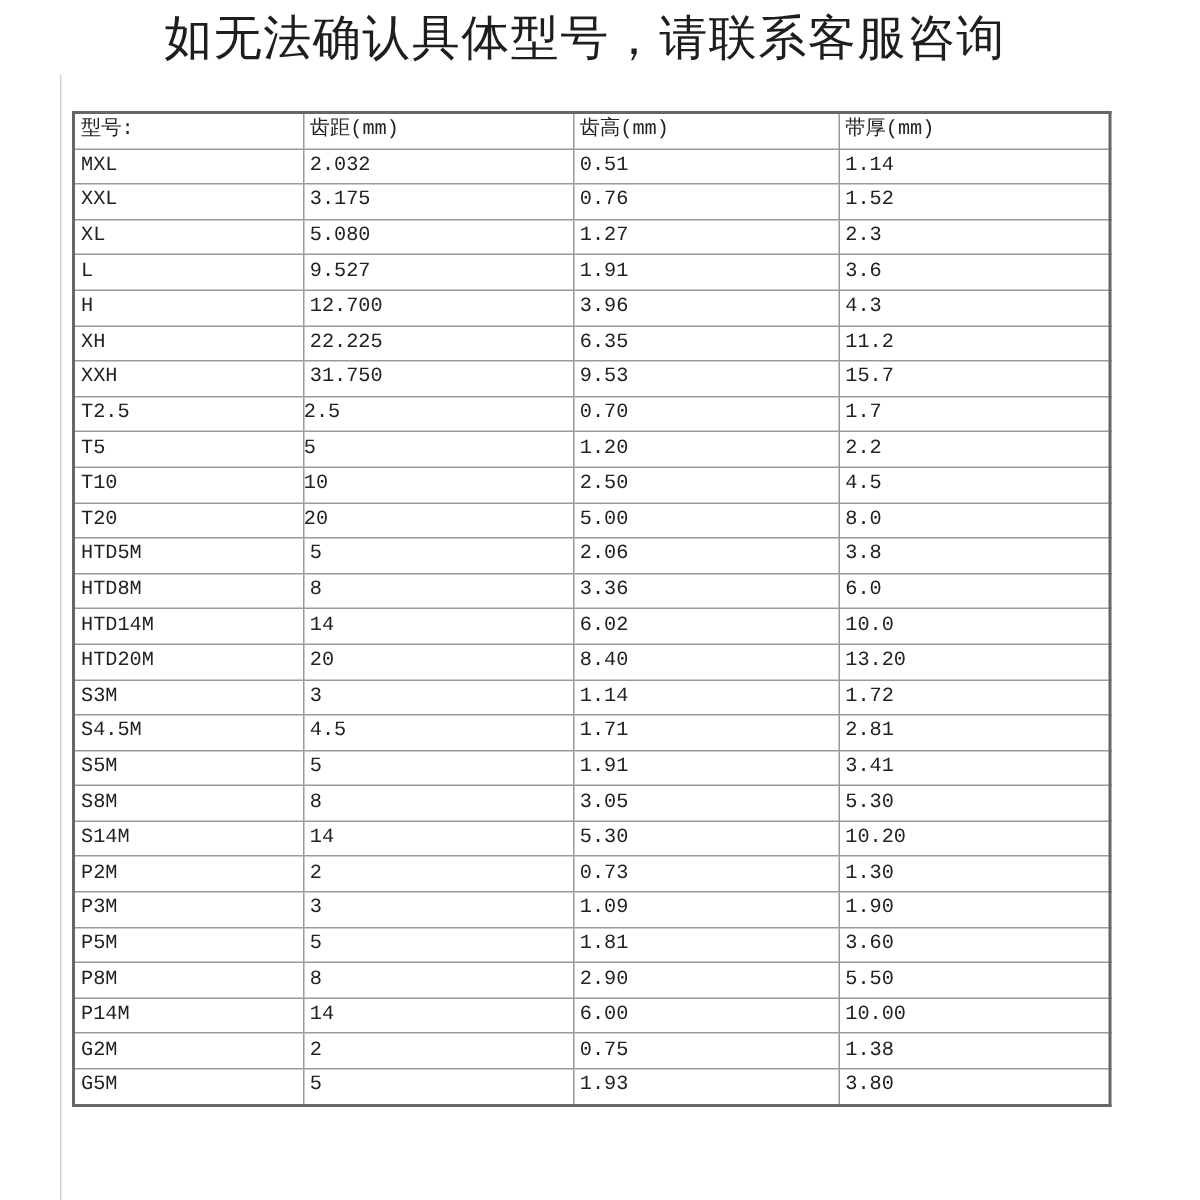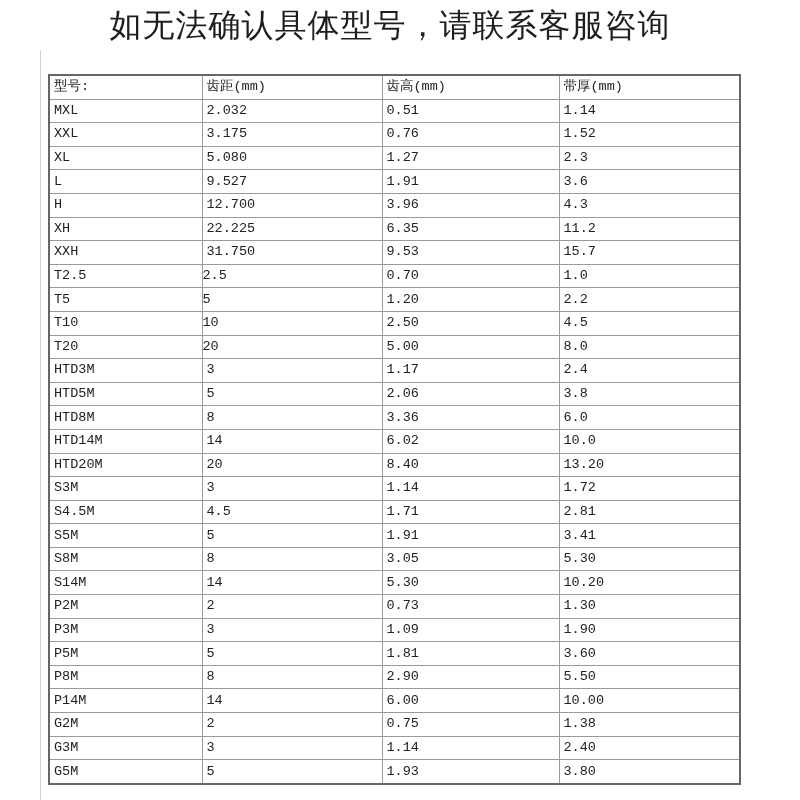--- a/index.html
+++ b/index.html
@@ -136,47 +136,41 @@
       <tr>
         <td>XXH</td>
         <td>31.750</td>
         <td>9.53</td>
         <td>15.7</td>
       </tr>
       <tr>
         <td>T2.5</td>
         <td class="flush">2.5</td>
         <td>0.70</td>
-        <td>1.0</td>
+        <td>1.7</td>
       </tr>
       <tr>
         <td>T5</td>
         <td class="flush">5</td>
         <td>1.20</td>
         <td>2.2</td>
       </tr>
       <tr>
         <td>T10</td>
         <td class="flush">10</td>
         <td>2.50</td>
         <td>4.5</td>
       </tr>
       <tr>
         <td>T20</td>
         <td class="flush">20</td>
         <td>5.00</td>
         <td>8.0</td>
       </tr>
       <tr>
-        <td>HTD3M</td>
-        <td>3</td>
-        <td>1.17</td>
-        <td>2.4</td>
-      </tr>
-      <tr>
         <td>HTD5M</td>
         <td>5</td>
         <td>2.06</td>
         <td>3.8</td>
       </tr>
       <tr>
         <td>HTD8M</td>
         <td>8</td>
         <td>3.36</td>
         <td>6.0</td>
@@ -253,25 +247,19 @@
         <td>6.00</td>
         <td>10.00</td>
       </tr>
       <tr>
         <td>G2M</td>
         <td>2</td>
         <td>0.75</td>
         <td>1.38</td>
       </tr>
       <tr>
-        <td>G3M</td>
-        <td>3</td>
-        <td>1.14</td>
-        <td>2.40</td>
-      </tr>
-      <tr>
         <td>G5M</td>
         <td>5</td>
         <td>1.93</td>
         <td>3.80</td>
       </tr>
     </tbody>
 </table>
 
 </body></html>

